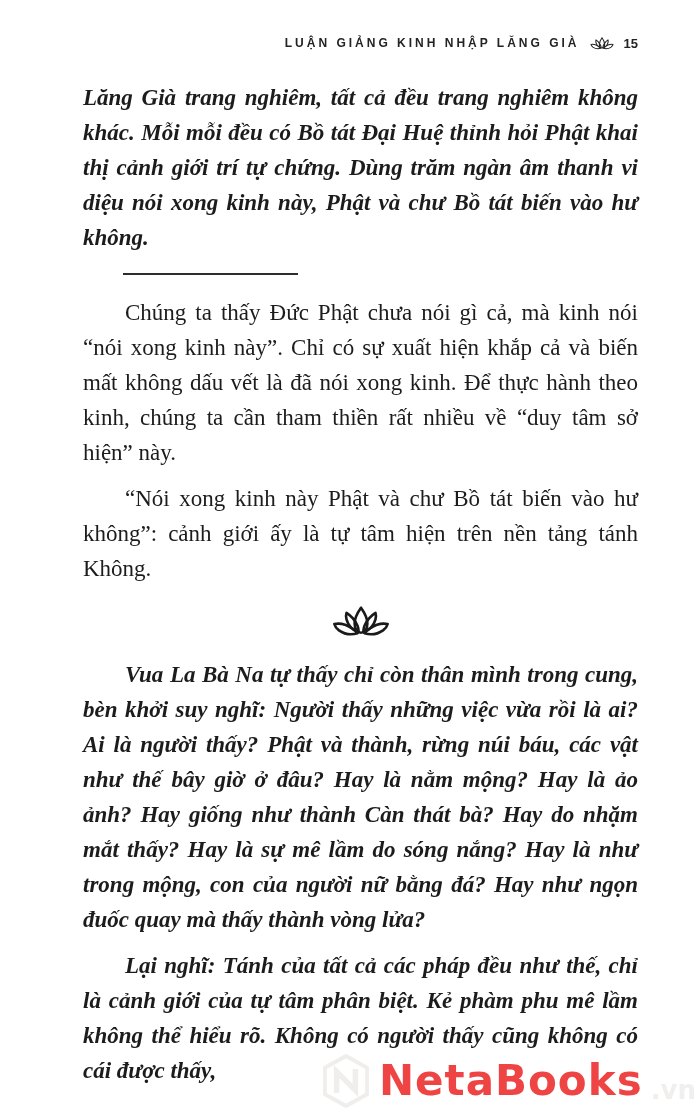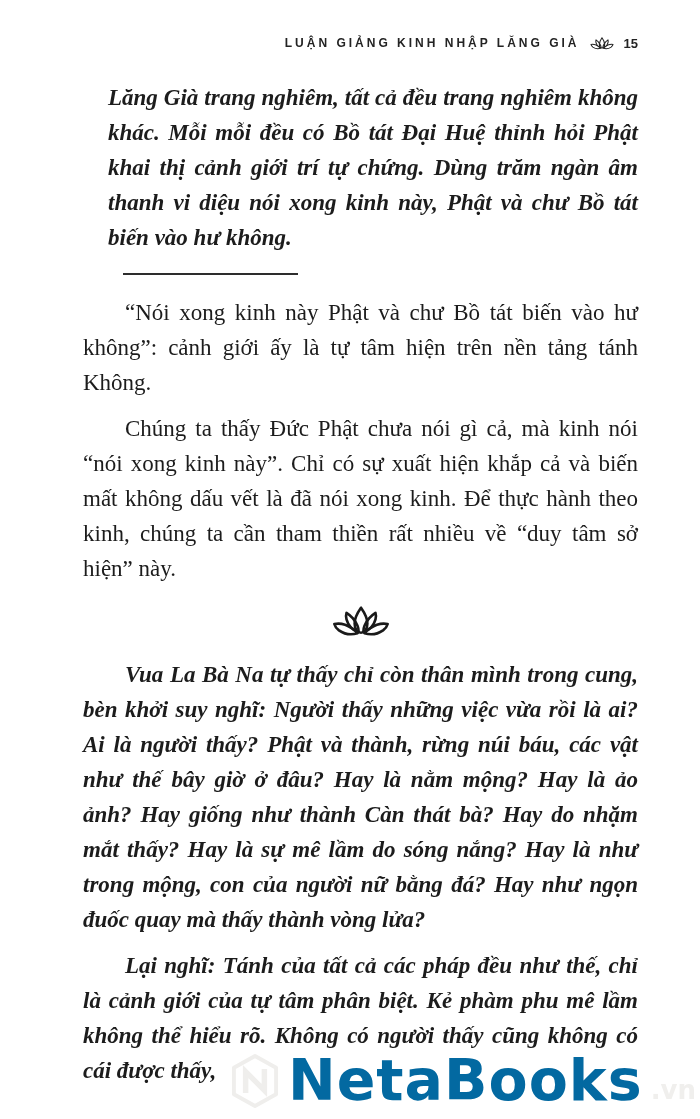--- a/index.html
+++ b/index.html
@@ -51,21 +51,21 @@
     font-size: 23px;
     line-height: 35px;
     text-align: justify;
     color: #1c1c1c;
   }
   p.sutra {
     font-style: italic;
     font-weight: bold;
   }
   p.indent { text-indent: 42px; }
-  p.no-indent { text-indent: 0; margin-left: 25px; }
+  p.no-indent { text-indent: 0; }
   .divider {
     width: 175px;
     border: none;
     border-top: 2.5px solid #2d2d2d;
     margin: 18px 0 20px 40px;
   }
   .lotus-ornament {
     text-align: center;
     margin: 18px 0 16px 0;
   }
@@ -85,23 +85,23 @@
     pointer-events: none;
     user-select: none;
   }
   .wm-logo {
     width: 50px;
     height: 56px;
   }
   .wm-text {
     font-family: "DejaVu Sans", sans-serif;
     font-weight: bold;
-    font-size: 57px;
+    font-size: 42px;
     letter-spacing: 1px;
-    color: #0369a1;
+    color: #ef4444;
     line-height: 1;
   }
   .wm-tld {
     font-family: "DejaVu Sans", sans-serif;
     font-weight: bold;
     font-size: 26px;
     color: #f0efed;
     line-height: 1;
     align-self: flex-end;
     padding-bottom: 6px;
@@ -133,22 +133,22 @@
     </span>
     <span class="page-number">15</span>
   </div>
 
   <div class="bodytext">
 
     <p class="sutra no-indent">Lăng Già trang nghiêm, tất cả đều trang nghiêm không khác. Mỗi mỗi đều có Bồ tát Đại Huệ thỉnh hỏi Phật khai thị cảnh giới trí tự chứng. Dùng trăm ngàn âm thanh vi diệu nói xong kinh này, Phật và chư Bồ tát biến vào hư không.</p>
 
     <hr class="divider">
 
+    <p class="indent">Chúng ta thấy Đức Phật chưa nói gì cả, mà kinh nói “nói xong kinh này”. Chỉ có sự xuất hiện khắp cả và biến mất không dấu vết là đã nói xong kinh. Để thực hành theo kinh, chúng ta cần tham thiền rất nhiều về “duy tâm sở hiện” này.</p>
     <p class="indent">“Nói xong kinh này Phật và chư Bồ tát biến vào hư không”: cảnh giới ấy là tự tâm hiện trên nền tảng tánh Không.</p>
-    <p class="indent">Chúng ta thấy Đức Phật chưa nói gì cả, mà kinh nói “nói xong kinh này”. Chỉ có sự xuất hiện khắp cả và biến mất không dấu vết là đã nói xong kinh. Để thực hành theo kinh, chúng ta cần tham thiền rất nhiều về “duy tâm sở hiện” này.</p>
 
     <div class="lotus-ornament">
       <span>
         <svg viewBox="0 0 100 56">
             <use href="#lotus-shape"></use>
           </svg>
       </span>
     </div>
 
     <p class="sutra indent">Vua La Bà Na tự thấy chỉ còn thân mình trong cung, bèn khởi suy nghĩ: Người thấy những việc vừa rồi là ai? Ai là người thấy? Phật và thành, rừng núi báu, các vật như thế bây giờ ở đâu? Hay là nằm mộng? Hay là ảo ảnh? Hay giống như thành Càn thát bà? Hay do nhặm mắt thấy? Hay là sự mê lầm do sóng nắng? Hay là như trong mộng, con của người nữ bằng đá? Hay như ngọn đuốc quay mà thấy thành vòng lửa?</p>

